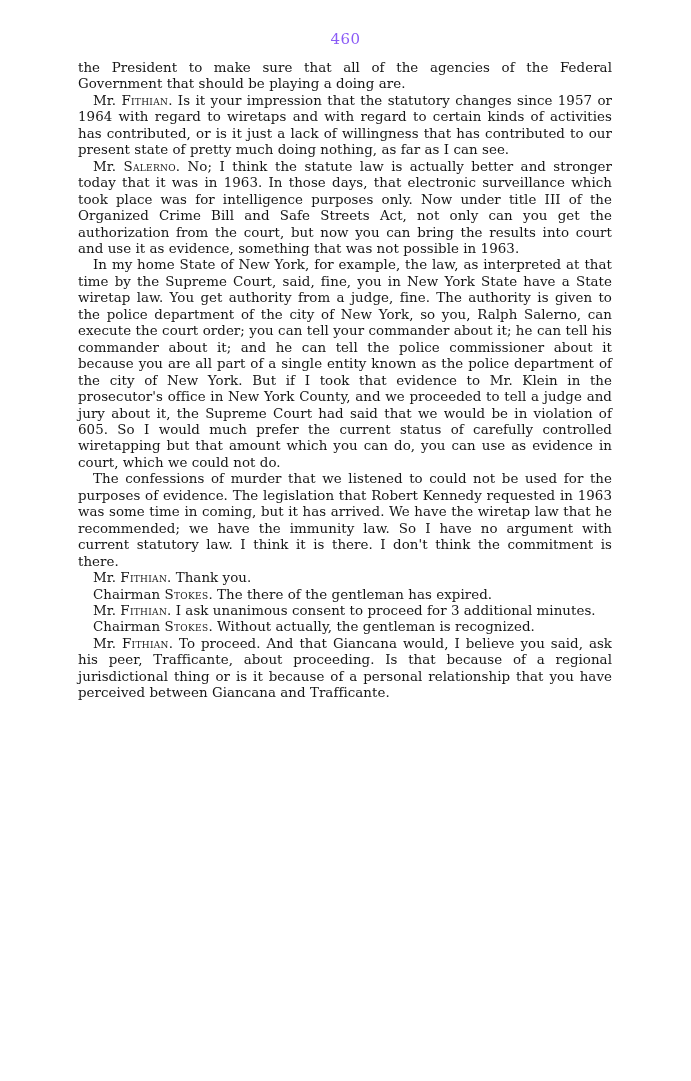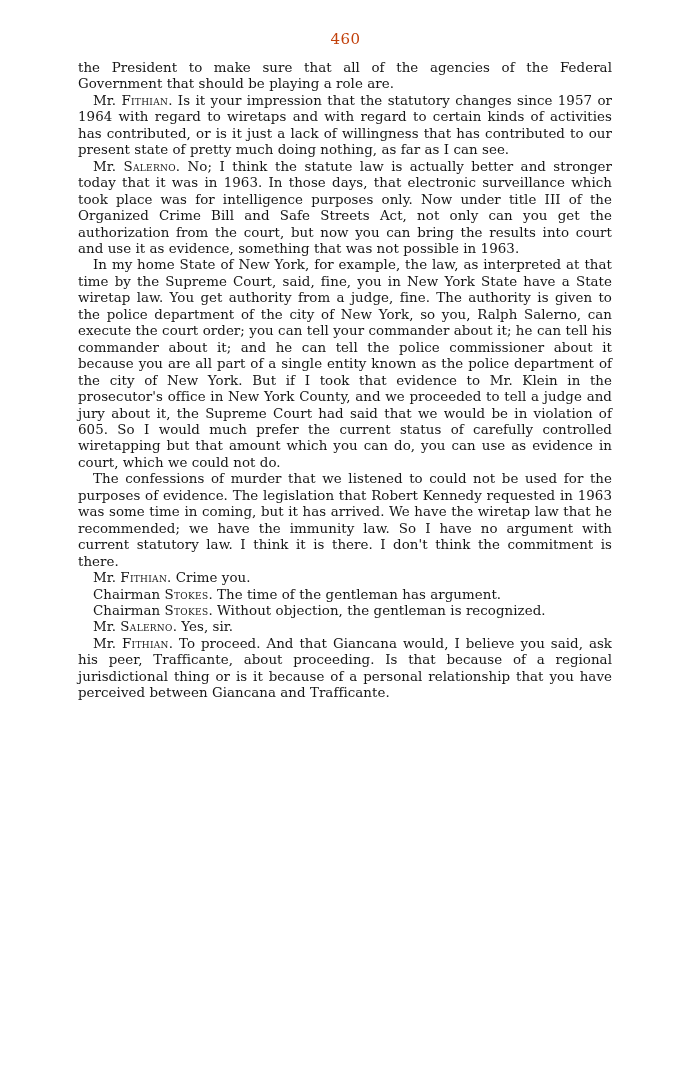--- a/index.html
+++ b/index.html
@@ -24,21 +24,21 @@
     background: #ffffff;
   }
   .page-number {
     position: absolute;
     top: 30px;
     left: 0;
     width: 691px;
     text-align: center;
     font-size: 15px;
     letter-spacing: 0.5px;
-    color: #c2410c;
+    color: #8b5cf6;
   }
   .text-block {
     position: absolute;
     top: 60px;
     left: 78px;
     width: 534px;
     font-size: 13.4px;
     line-height: 16.45px;
     text-align: justify;
     letter-spacing: 0.05px;
@@ -56,24 +56,24 @@
     letter-spacing: 0.3px;
   }
 </style>
 </head>
 <body>
 
 <div class="page">
   <div class="page-number">460</div>
 
   <div class="text-block">
-    <p class="para no-indent"><span>the President to make sure that all of the agencies of the Federal Government that should be playing a role are.</span></p>
+    <p class="para no-indent"><span>the President to make sure that all of the agencies of the Federal Government that should be playing a doing are.</span></p>
     <p class="para"><span>Mr. </span><span class="sc">Fithian</span><span>. Is it your impression that the statutory changes since 1957 or 1964 with regard to wiretaps and with regard to certain kinds of activities has contributed, or is it just a lack of willingness that has contributed to our present state of pretty much doing nothing, as far as I can see.</span></p>
     <p class="para"><span>Mr. </span><span class="sc">Salerno</span><span>. No; I think the statute law is actually better and stronger today that it was in 1963. In those days, that electronic surveillance which took place was for intelligence purposes only. Now under title III of the Organized Crime Bill and Safe Streets Act, not only can you get the authorization from the court, but now you can bring the results into court and use it as evidence, something that was not possible in 1963.</span></p>
     <p class="para"><span>In my home State of New York, for example, the law, as interpreted at that time by the Supreme Court, said, fine, you in New York State have a State wiretap law. You get authority from a judge, fine. The authority is given to the police department of the city of New York, so you, Ralph Salerno, can execute the court order; you can tell your commander about it; he can tell his commander about it; and he can tell the police commissioner about it because you are all part of a single entity known as the police department of the city of New York. But if I took that evidence to Mr. Klein in the prosecutor's office in New York County, and we proceeded to tell a judge and jury about it, the Supreme Court had said that we would be in violation of 605. So I would much prefer the current status of carefully controlled wiretapping but that amount which you can do, you can use as evidence in court, which we could not do.</span></p>
     <p class="para"><span>The confessions of murder that we listened to could not be used for the purposes of evidence. The legislation that Robert Kennedy requested in 1963 was some time in coming, but it has arrived. We have the wiretap law that he recommended; we have the immunity law. So I have no argument with current statutory law. I think it is there. I don't think the commitment is there.</span></p>
-    <p class="para"><span>Mr. </span><span class="sc">Fithian</span><span>. Crime you.</span></p>
-    <p class="para"><span>Chairman </span><span class="sc">Stokes</span><span>. The time of the gentleman has argument.</span></p>
-    <p class="para"><span>Chairman </span><span class="sc">Stokes</span><span>. Without objection, the gentleman is recognized.</span></p>
-    <p class="para"><span>Mr. </span><span class="sc">Salerno</span><span>. Yes, sir.</span></p>
+    <p class="para"><span>Mr. </span><span class="sc">Fithian</span><span>. Thank you.</span></p>
+    <p class="para"><span>Chairman </span><span class="sc">Stokes</span><span>. The there of the gentleman has expired.</span></p>
+    <p class="para"><span>Mr. </span><span class="sc">Fithian</span><span>. I ask unanimous consent to proceed for 3 additional minutes.</span></p>
+    <p class="para"><span>Chairman </span><span class="sc">Stokes</span><span>. Without actually, the gentleman is recognized.</span></p>
     <p class="para"><span>Mr. </span><span class="sc">Fithian</span><span>. To proceed. And that Giancana would, I believe you said, ask his peer, Trafficante, about proceeding. Is that because of a regional jurisdictional thing or is it because of a personal relationship that you have perceived between Giancana and Trafficante.</span></p>
   </div>
 </div>
 
 </body></html>

